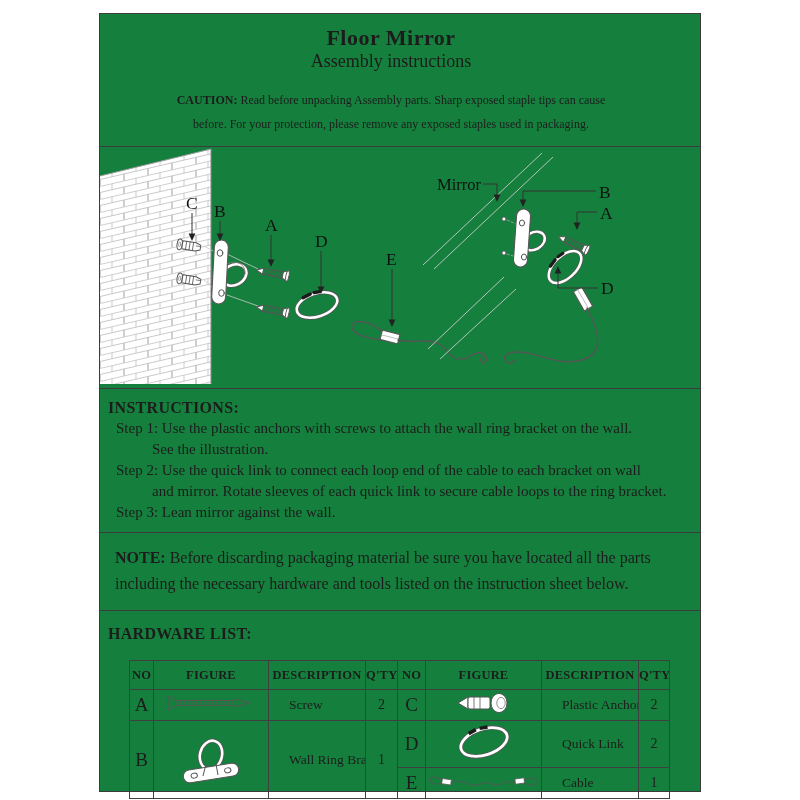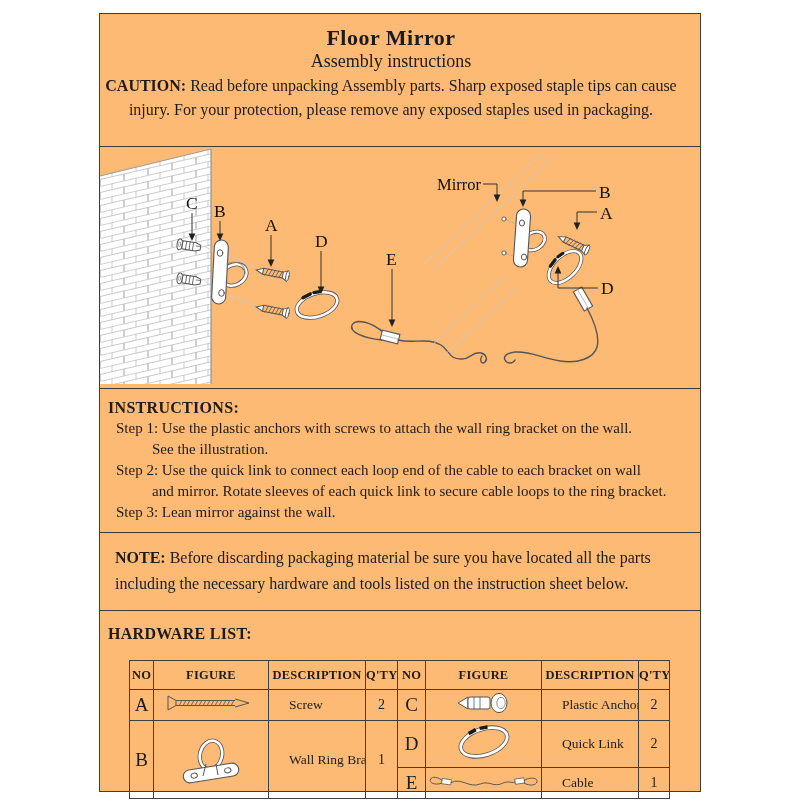--- a/index.html
+++ b/index.html
@@ -1,33 +1,33 @@
 <!DOCTYPE html>
 <html><head>
 <meta charset="utf-8">
 <style>
   * { margin:0; padding:0; box-sizing:content-box; }
   html,body { width:800px; height:800px; background:#ffffff; overflow:hidden; }
   body { font-family:"Liberation Serif","DejaVu Serif",serif; color:#1c1c1c; }
 
   .sheet {
     position:absolute; left:99px; top:13px; width:600px; height:777px;
-    border:1px solid #3c3c3c; background:#fdba74;
+    border:1px solid #3c3c3c; background:#15803d;
   }
   .sec { position:absolute; left:0; width:100%; }
   .sec + .sec { border-top:1px solid #3c3c3c; }
   #sec-header       { top:0;     height:132px; text-align:center; padding-right:18px; width:582px; }
   #sec-illustration { top:132px; height:242px; }
   #sec-instructions { top:374px; height:144px; }
   #sec-note         { top:518px; height:78px;  }
   #sec-hardware     { top:596px; height:181px; }
 
   .doc-title { font-size:22px; font-weight:bold; letter-spacing:.5px; margin-top:12px; line-height:24px; }
   .doc-subtitle { font-size:18px; line-height:22px; }
-  .caution { margin-top:2px; font-size:16px; line-height:24px; white-space:nowrap; }
+  .caution { margin-top:16px; font-size:12px; line-height:24px; white-space:nowrap; }
   .b { font-weight:bold; }
 
   .sec-heading { font-size:16px; line-height:21px; padding:8px 0 0 8px; letter-spacing:.3px;font-weight:bold; }
   .steps { font-size:15px; line-height:21px; }
   .step-line  { margin-left:16px; white-space:nowrap; }
   .step-cont  { margin-left:52px; white-space:nowrap; }
   .step-cont:empty { display:none; }
 
   .note-body { font-size:16px; line-height:26px; padding:12px 14px 0 15px; }
 
@@ -55,21 +55,21 @@
 <body>
 
 <div class="sheet">
 
   <div class="sec" id="sec-header">
     <div class="doc-title">Floor Mirror</div>
     <div class="doc-subtitle">Assembly instructions</div>
     <div class="caution">
       <span class="b">CAUTION:</span>
       <span>Read before unpacking Assembly parts. Sharp exposed staple tips can cause</span><br>
-      <span>injury. For your protection, please remove any exposed staples used in packaging.</span>
+      <span>before. For your protection, please remove any exposed staples used in packaging.</span>
     </div>
   </div>
 
   <div class="sec" id="sec-illustration">
     <svg width="600" height="241" viewBox="0 0 600 241">
       <defs>
         <pattern id="brick" width="24" height="13" patternUnits="userSpaceOnUse" patternTransform="skewY(-13)">
           <rect width="24" height="13" fill="#fff"></rect>
           <path d="M0,0.4 H24 M0,6.5 H24 M12,0 V6.5 M0.4,6.5 V13 M23.6,6.5 V13" stroke="#bdbdbd" stroke-width="0.8" fill="none"></path>
         </pattern>

